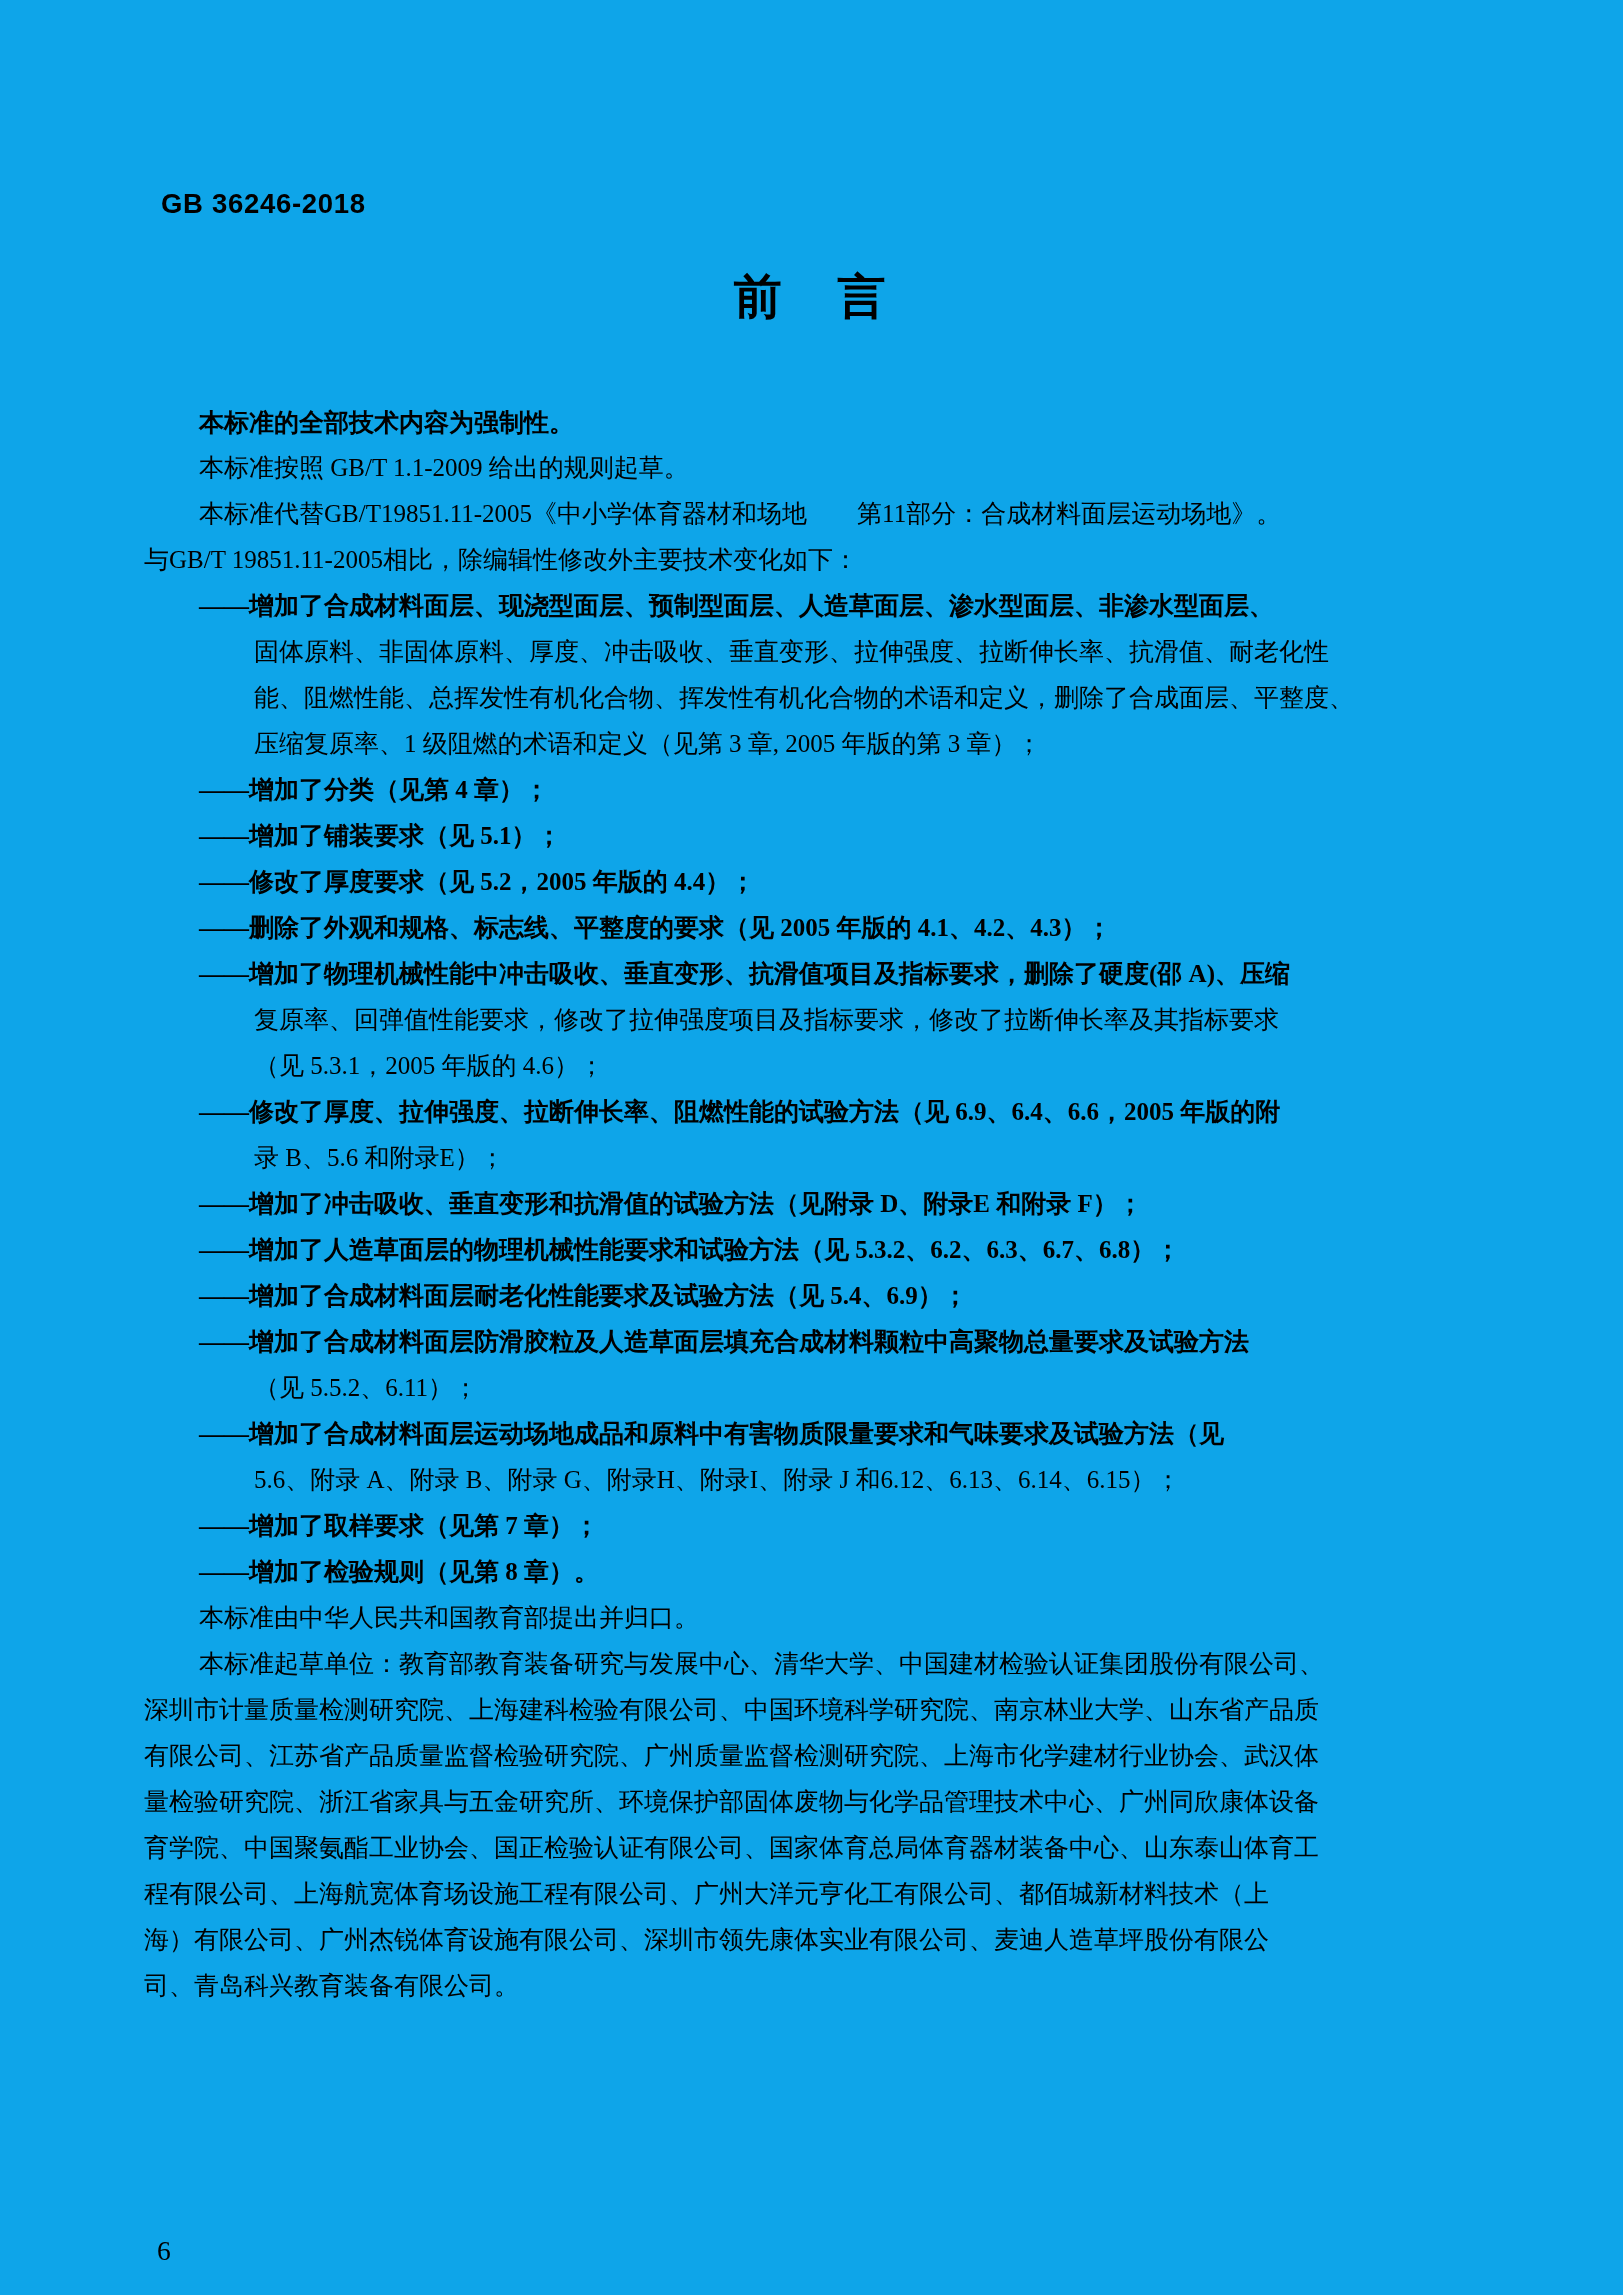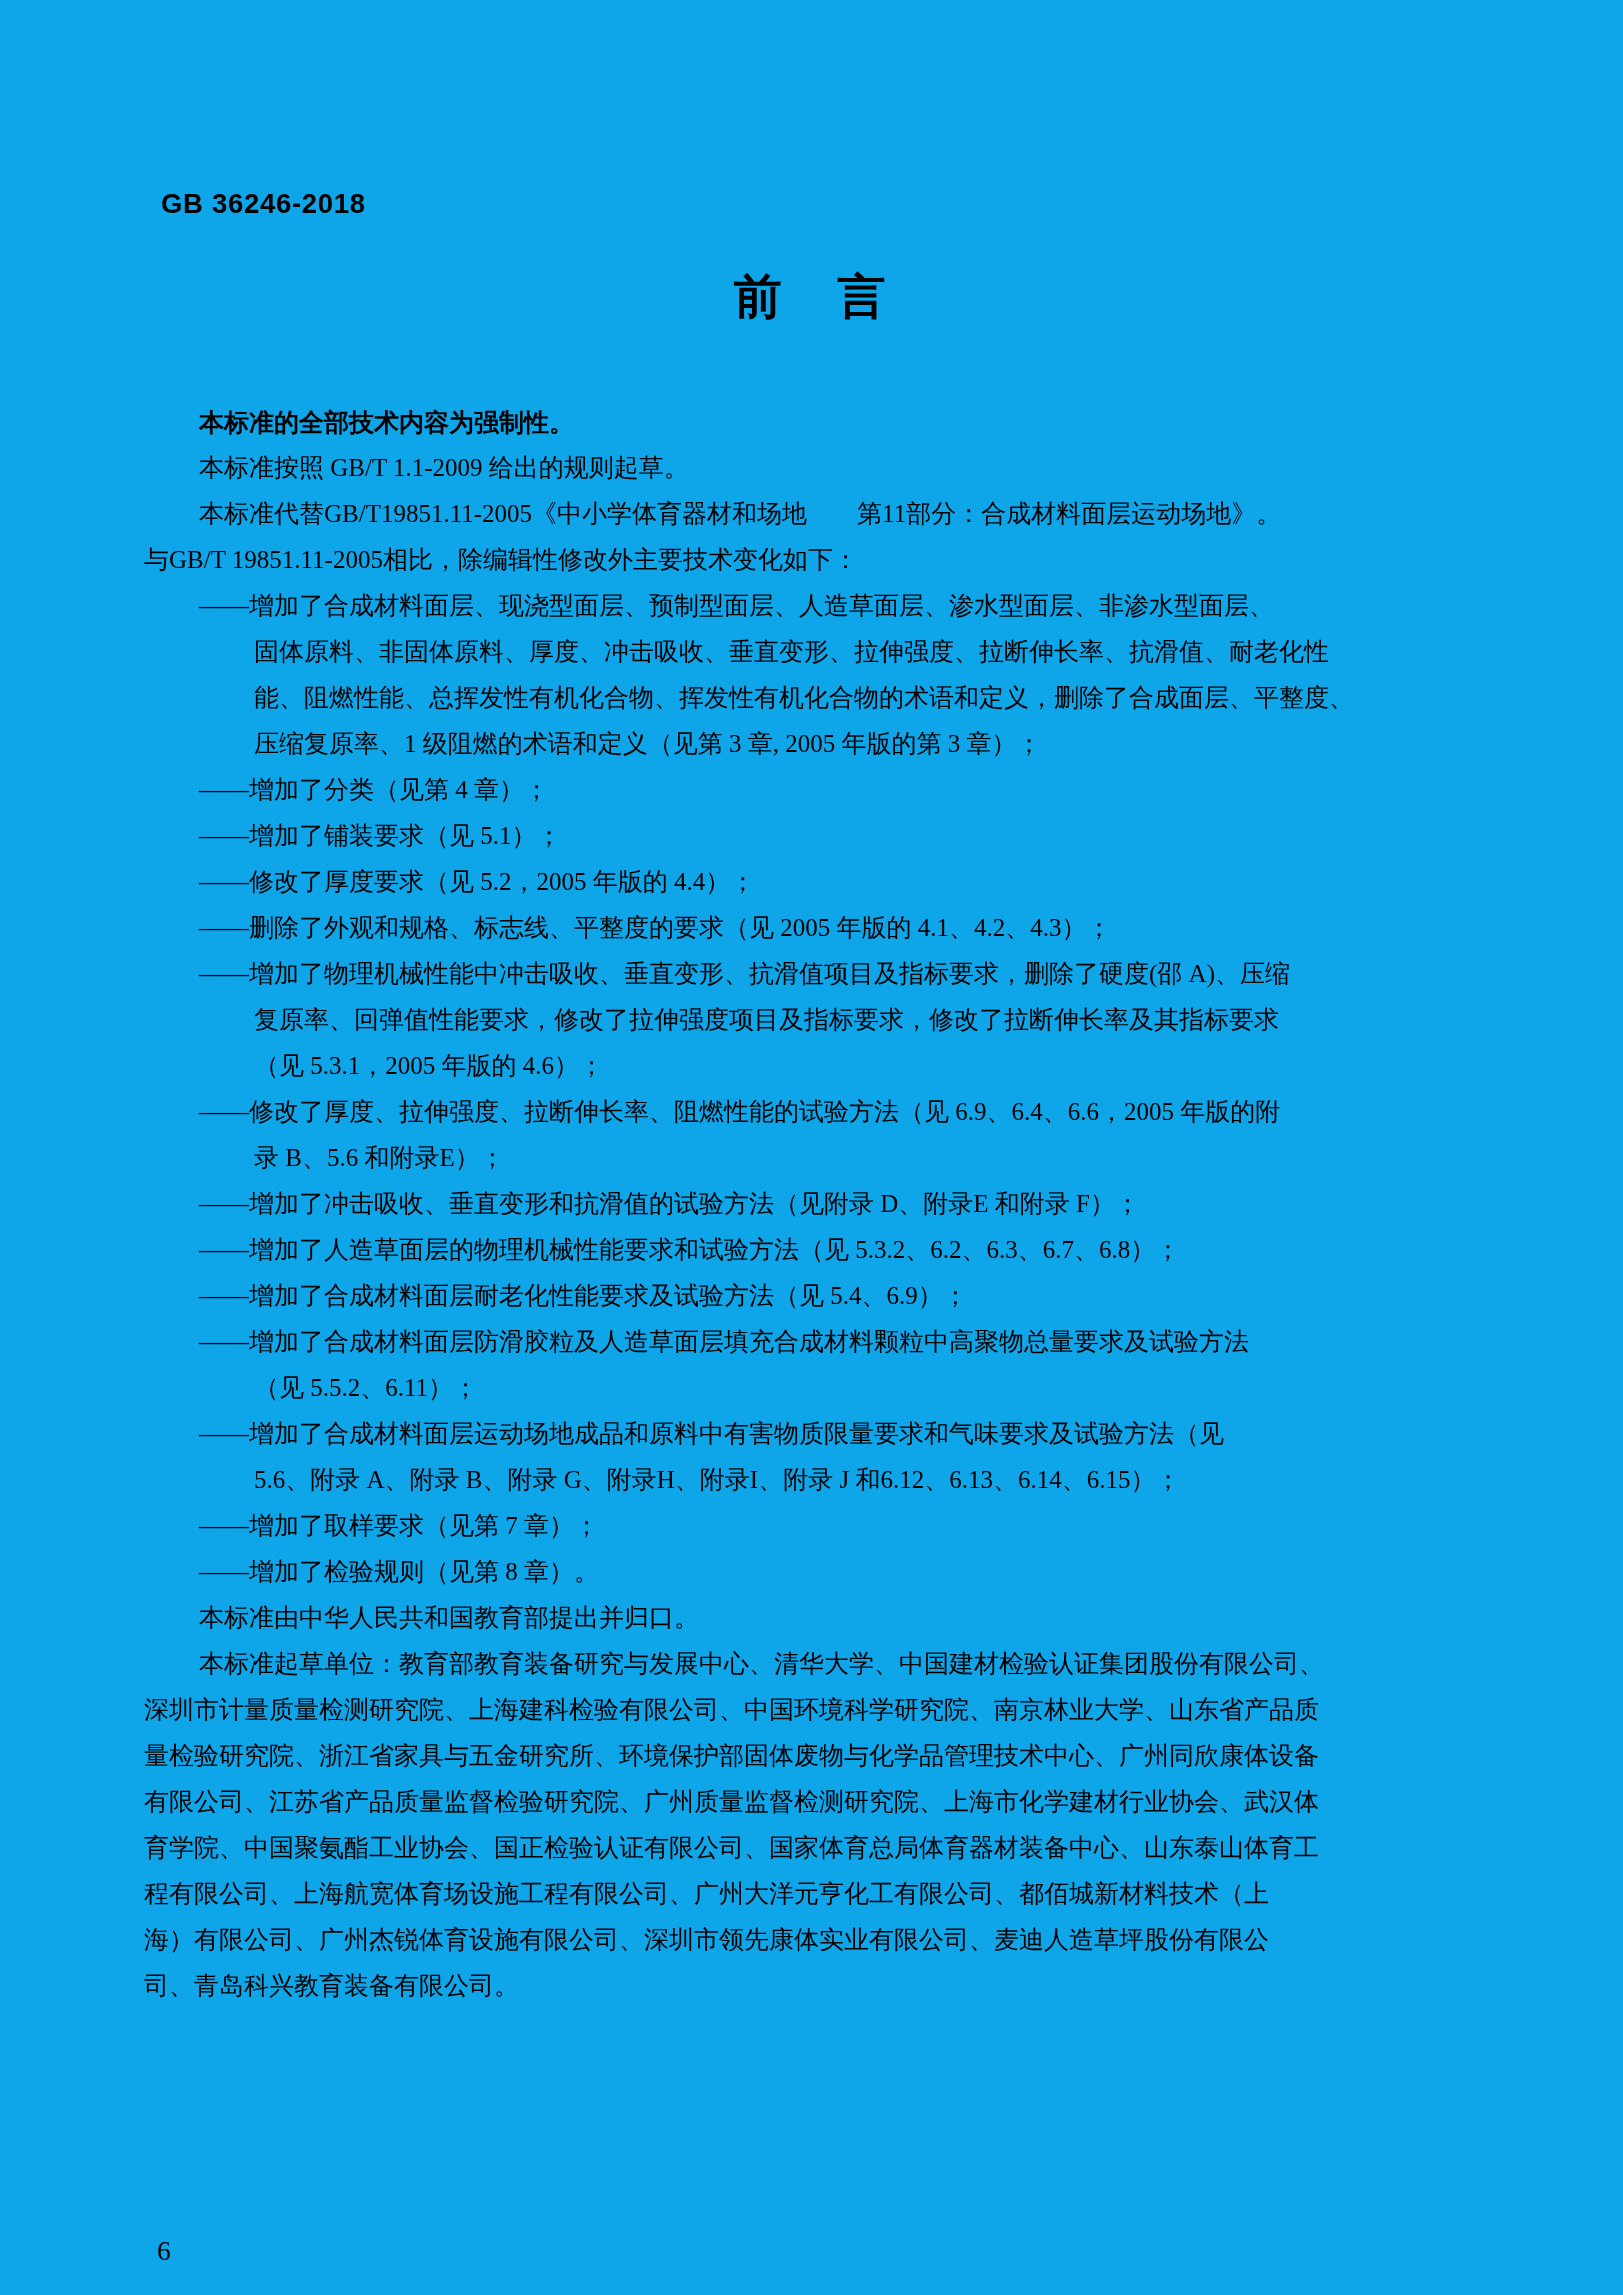--- a/index.html
+++ b/index.html
@@ -46,21 +46,21 @@
     font-size: 25px;
     line-height: 46px;
     font-family: "Liberation Serif", "DejaVu Serif", serif;
   }
   .line {
     white-space: nowrap;
     height: 46px;
   }
   .line.first { padding-left: 55px; }
   .line.flush { padding-left: 0; }
-  .line.dash  { padding-left: 55px; }
+  .line.dash  { padding-left: 55px; font-weight: bold; }
   .line.hang  { padding-left: 110px; }
   .line.bold {
     font-weight: 700;
     font-family: "Liberation Sans", "DejaVu Sans", sans-serif;
   }
   .page-number {
     position: absolute;
     left: 157px;
     top: 2235px;
     font-size: 27.5px;
@@ -99,22 +99,22 @@
       <div class="line dash">——增加了合成材料面层耐老化性能要求及试验方法（见 5.4、6.9）；</div>
       <div class="line dash">——增加了合成材料面层防滑胶粒及人造草面层填充合成材料颗粒中高聚物总量要求及试验方法</div>
       <div class="line hang">（见 5.5.2、6.11）；</div>
       <div class="line dash">——增加了合成材料面层运动场地成品和原料中有害物质限量要求和气味要求及试验方法（见</div>
       <div class="line hang">5.6、附录 A、附录 B、附录 G、附录H、附录I、附录 J 和6.12、6.13、6.14、6.15）；</div>
       <div class="line dash">——增加了取样要求（见第 7 章）；</div>
       <div class="line dash">——增加了检验规则（见第 8 章）。</div>
       <div class="line first">本标准由中华人民共和国教育部提出并归口。</div>
       <div class="line first">本标准起草单位：教育部教育装备研究与发展中心、清华大学、中国建材检验认证集团股份有限公司、</div>
       <div class="line flush">深圳市计量质量检测研究院、上海建科检验有限公司、中国环境科学研究院、南京林业大学、山东省产品质</div>
+      <div class="line flush">有限公司、江苏省产品质量监督检验研究院、广州质量监督检测研究院、上海市化学建材行业协会、武汉体</div>
       <div class="line flush">量检验研究院、浙江省家具与五金研究所、环境保护部固体废物与化学品管理技术中心、广州同欣康体设备</div>
-      <div class="line flush">有限公司、江苏省产品质量监督检验研究院、广州质量监督检测研究院、上海市化学建材行业协会、武汉体</div>
       <div class="line flush">育学院、中国聚氨酯工业协会、国正检验认证有限公司、国家体育总局体育器材装备中心、山东泰山体育工</div>
       <div class="line flush">程有限公司、上海航宽体育场设施工程有限公司、广州大洋元亨化工有限公司、都佰城新材料技术（上</div>
       <div class="line flush">海）有限公司、广州杰锐体育设施有限公司、深圳市领先康体实业有限公司、麦迪人造草坪股份有限公</div>
       <div class="line flush">司、青岛科兴教育装备有限公司。</div>
     </div>
 
   <div class="page-number">6</div>
 
 </div>
 

